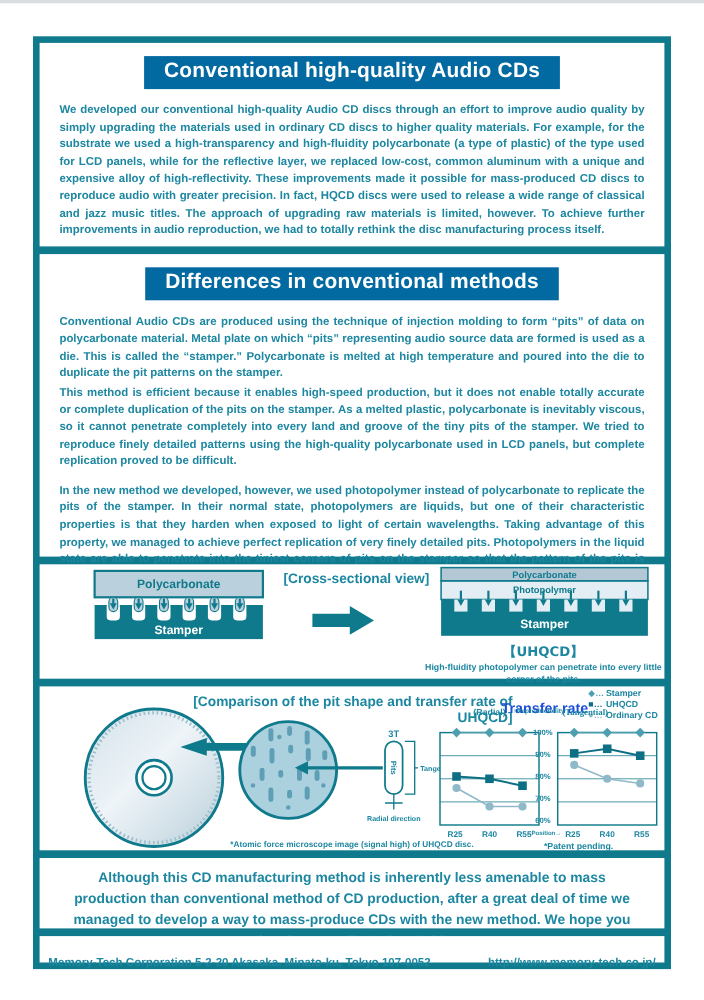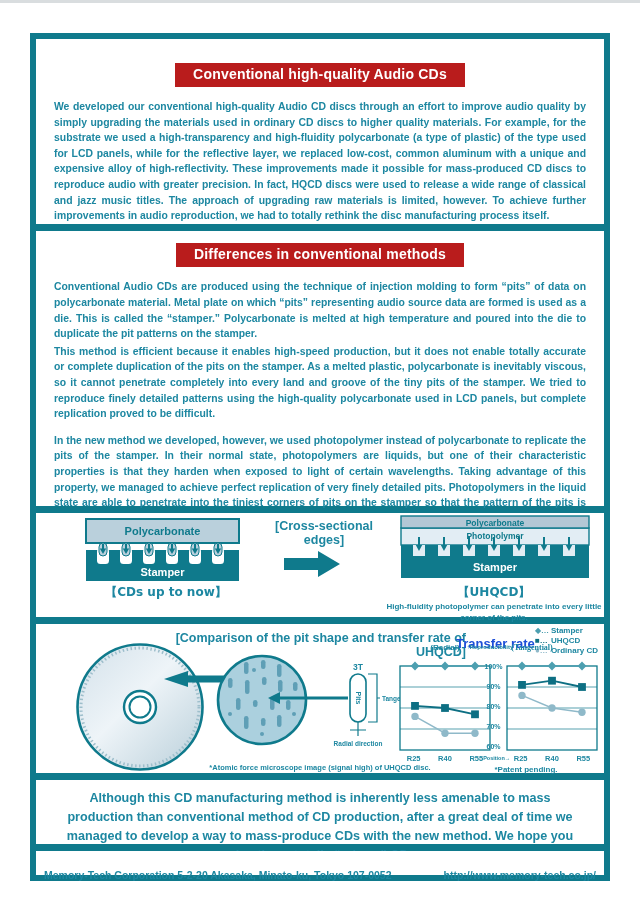--- a/index.html
+++ b/index.html
@@ -11,22 +11,22 @@
   .frame { position:absolute; left:30px; top:33px; width:580px; height:848px;
            background:#0f7a8c; padding:6px; display:flex; flex-direction:column; gap:7px; }
   .sec { background:#ffffff; position:relative; }
   .sec-intro   { height:190px; }
   .sec-methods { height:275px; }
   .sec-cross   { height:106px; }
   .sec-comp    { height:153px; }
   .sec-concl   { height:64px; }
   .sec-footer  { flex:1; }
 
-  .badge { display:table; margin:24px auto 12px auto; background:#b91c1c; color:#ffffff;
-           font-weight:bold; font-size:14px; padding:3px 18px 5px 18px; letter-spacing:.2px; }
+  .badge { display:table; margin:12px auto 12px auto; background:#0369a1; color:#ffffff;
+           font-weight:bold; font-size:19px; padding:3px 18px 5px 18px; letter-spacing:.2px; }
   .body-text { color:#1d87a1; font-weight:bold; font-size:10.4px; line-height:1.5;
                text-align:justify; margin:0 18px; }
   .sec-methods .badge { margin-top:12px; }
   .p-gap { margin-top:11px; }
   .p-tight { margin-top:2px; }
 
   
   .diag { position:absolute; overflow:visible; }
   .diag text { font-weight:bold; }
   .cap { position:absolute; text-align:center; color:#1d87a1; }
@@ -131,21 +131,21 @@
               <polygon points="0,36 -3.2,30.5 3.2,30.5" stroke="none"></polygon>
             </g>
           <g transform="translate(133,0)">
               <line x1="0" y1="26" x2="0" y2="31" stroke-width="2"></line>
               <polygon points="0,36 -3.2,30.5 3.2,30.5" stroke="none"></polygon>
             </g>
         </g>
         <text x="77.5" y="58" text-anchor="middle" font-size="11" fill="#ffffff">Stamper</text>
       </svg>
 
-      <div class="cross-view">[Cross-sectional edges]</div>
+      <div class="cross-view">[Cross-sectional view]</div>
 
       <svg class="diag" style="left:248px; top:36px;" width="56" height="30" viewBox="0 0 56 30">
         <polygon points="0,9 34,9 34,2 56,15 34,28 34,21 0,21" fill="#0f7a8c"></polygon>
       </svg>
 
       <svg class="diag" style="left:364px; top:2px;" width="190" height="64" viewBox="0 0 190 64">
         <rect x="1" y="13" width="188" height="17" fill="#e2edf4" stroke="#0f7a8c" stroke-width="1.4"></rect>
         <rect x="1" y="1" width="188" height="12" fill="#b3c7d5" stroke="#0f7a8c" stroke-width="1.4"></rect>
         <rect x="1" y="30" width="188" height="33" fill="#0f7a8c"></rect>
         <g fill="#e2edf4">
@@ -186,21 +186,20 @@
               <line x1="0" y1="22" x2="0" y2="30" stroke-width="2"></line>
               <polygon points="0,36 -3.2,30 3.2,30" stroke="none"></polygon>
             </g>
         </g>
         <text x="95" y="10.5" text-anchor="middle" font-size="8.5" fill="#0f7a8c">Polycarbonate</text>
         <text x="95" y="24" text-anchor="middle" font-size="8.5" fill="#0f7a8c">Photopolymer</text>
         <text x="95" y="56" text-anchor="middle" font-size="11" fill="#ffffff">Stamper</text>
       </svg>
 
       <div class="cap" style="left:10px; top:72px; width:240px;">
-        <div class="cap-title">【CDs up to now】</div>
       </div>
       <div class="cap" style="left:348px; top:72px; width:220px;">
         <div class="cap-title">【UHQCD】</div>
         <div class="cap-desc">High-fluidity photopolymer can penetrate into every little corner of the pits.</div>
       </div>
     </div>
 
     <div class="sec sec-comp">
       <div class="comp-title">[Comparison of the pit shape and transfer rate of UHQCD]</div>
 

